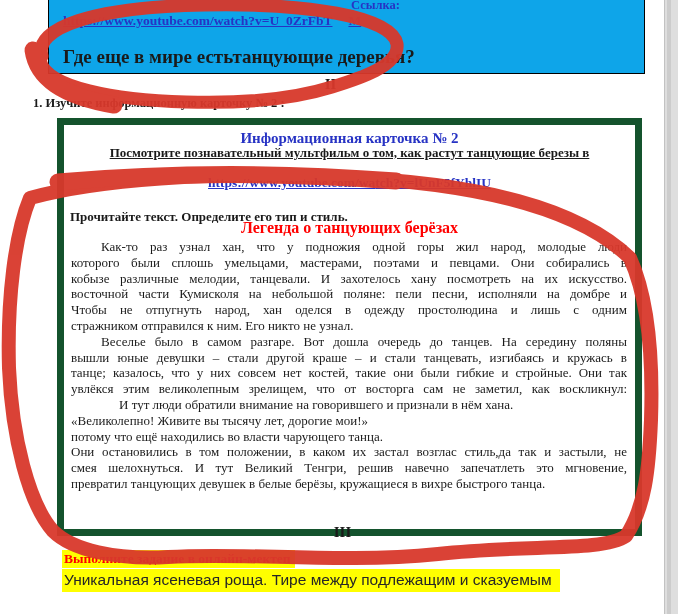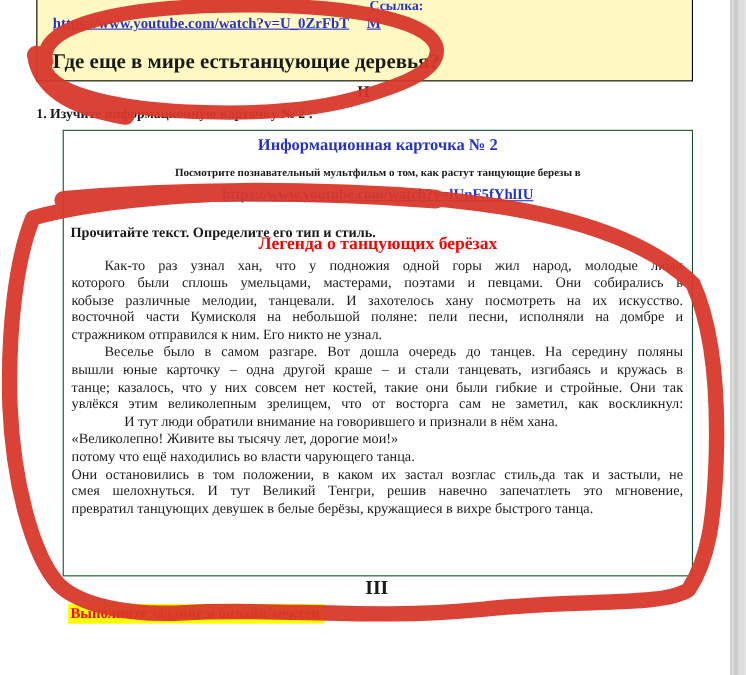--- a/index.html
+++ b/index.html
@@ -8,48 +8,48 @@
     background:#ffffff;
     font-family:"Liberation Serif","DejaVu Serif",serif;
     color:#1a1a1a;
   }
   .abs{position:absolute;}
   
   .gray-strip{right:0;top:0;width:13px;height:614px;background:#dedede;border-left:1px solid #c2c2c2;}
   .gray-strip .inner{position:absolute;left:2px;top:0;width:4px;height:614px;background:#cccccc;}
 
   
-  .card1{left:33px;top:0;width:595px;height:73px;border:1px solid #000;border-top:none;background:#fef9c3;}
-  .card2{left:57px;top:118px;width:571px;height:404px;border:1px solid #14532d;background:#fff;}
+  .card1{left:48px;top:0;width:595px;height:73px;border:1px solid #000;border-top:none;background:#0ea5e9;}
+  .card2{left:57px;top:118px;width:571px;height:404px;border:7px solid #14532d;background:#fff;}
 
   .bold{font-weight:bold;}
   .blue{color:var(--blue,#2733c4);}
   .red-text{color:var(--red,#ff0000);}
   .center{text-align:center;width:100%;}
   .link{text-decoration:underline;}
 
   .c1-line1{left:0;top:-2px;width:100%;height:13px;font-size:12.5px;}
   .c1-ssylka{position:absolute;left:302px;top:0;}
   .c1-link{left:14px;top:13px;font-size:13.5px;}
   .gap-hidden{display:inline-block;width:16px;}
   .c1-question{left:14px;top:46px;font-size:19px;text-align:center;}
 
   .numeral-2{left:33px;top:76px;width:595px;font-size:15px;text-align:center;}
   .instr1{left:33px;top:96px;font-size:12.5px;}
 
   .c2-title{left:0;top:5px;font-size:15px;}
-  .c2-intro{left:0;top:33px;font-size:10px;}
+  .c2-intro{left:0;top:20px;font-size:13px;text-decoration:underline;}
   .c2-linkline{left:0;top:50px;font-size:13.5px;}
   .c2-task{left:6px;top:84px;font-size:13px;}
   .c2-legend{left:0;top:94px;font-size:16px;}
   .c2-paras{left:7px;top:114px;width:556px;font-size:13px;line-height:15.8px;}
   .pline{text-align:justify;text-align-last:justify;}
   .pline.plast{text-align-last:left;}
 
-  .numeral-3{left:57px;top:524px;width:571px;font-size:18px;text-align:center;}
+  .numeral-3{left:57px;top:524px;width:571px;font-size:15px;text-align:center;}
 
   .footer{left:62px;top:549px;}
   .footer .f1{display:inline-block;background:var(--hl,#ffff00);color:var(--red,#ff0000);
     font-weight:bold;font-size:13.5px;padding:1px 4px 1px 2px;}
   .footer .f2{display:inline-block;background:var(--hl,#ffff00);
     font-family:"Liberation Sans","DejaVu Sans",sans-serif;font-size:15.5px;color:#262626;
     padding:2px 8px 3px 2px;margin-top:1px;}
 
   .ink-overlay{left:0;top:0;width:678px;height:614px;pointer-events:none;z-index:50;}
 </style>
@@ -75,38 +75,40 @@
   <div class="abs c2-linkline bold blue center">
     <span class="link">https://www.youtube.com/wa</span><span class="link">tch?v=lUnF5fYhlIU</span>
   </div>
   <div class="abs c2-task bold">Прочитайте текст. Определите его тип и стиль.</div>
   <div class="abs c2-legend bold red-text center">Легенда о танцующих берёзах</div>
   <div class="abs c2-paras">
       <div class="pline" style="text-indent: 30px;">Как-то раз узнал хан, что у подножия одной горы жил народ, молодые люди</div>
       <div class="pline">которого были сплошь умельцами, мастерами, поэтами и певцами. Они собирались в</div>
       <div class="pline">кобызе различные мелодии, танцевали. И захотелось хану посмотреть на их искусство.</div>
       <div class="pline">восточной части Кумисколя на небольшой поляне: пели песни, исполняли на домбре и</div>
+      <div class="pline">Чтобы не отпугнуть народ, хан оделся в одежду простолюдина и лишь с одним</div>
       <div class="pline plast">стражником отправился к ним. Его никто не узнал.</div>
       <div class="pline" style="text-indent: 30px; font-family: Liberation Serif, serif;">Веселье было в самом разгаре. Вот дошла очередь до танцев. На середину поляны</div>
-      <div class="pline">вышли юные карточку – одна другой краше – и стали танцевать, изгибаясь и кружась в</div>
+      <div class="pline">вышли юные девушки – стали другой краше – и стали танцевать, изгибаясь и кружась в</div>
       <div class="pline">танце; казалось, что у них совсем нет костей, такие они были гибкие и стройные. Они так</div>
       <div class="pline">увлёкся этим великолепным зрелищем, что от восторга сам не заметил, как воскликнул:</div>
       <div class="pline plast" style="text-indent: 48px;">И тут люди обратили внимание на говорившего и признали в нём хана.</div>
       <div class="pline plast">«Великолепно! Живите вы тысячу лет, дорогие мои!»</div>
       <div class="pline plast">потому что ещё находились во власти чарующего танца.</div>
       <div class="pline">Они остановились в том положении, в каком их застал возглас стиль,да так и застыли, не</div>
       <div class="pline">смея шелохнуться. И тут Великий Тенгри, решив навечно запечатлеть это мгновение,</div>
       <div class="pline plast">превратил танцующих девушек в белые берёзы, кружащиеся в вихре быстрого танца.</div>
     </div>
 </div>
 
 <div class="abs numeral-3 bold">III</div>
 
 <div class="abs footer">
   <div><span class="f1">Выполните задание в онлайн-мектеп</span></div>
+  <div><span class="f2">Уникальная ясеневая роща. Тире между подлежащим и сказуемым</span></div>
 </div>
 
 <div class="abs gray-strip">
     <div class="inner"></div>
   </div>
 
 <svg class="abs ink-overlay" viewBox="0 0 678 614" xmlns="http://www.w3.org/2000/svg">
   <g fill="none" stroke="#d8382b" stroke-linecap="round" stroke-linejoin="round" opacity="0.95">
 
     <path stroke-width="13" d="M 42 56 C 34 28, 92 7, 205 5 C 305 3, 392 16, 397 44 C 400 66, 358 79, 332 87 C 300 97, 252 104, 186 102 C 116 100, 46 88, 40 60 Z"></path>

